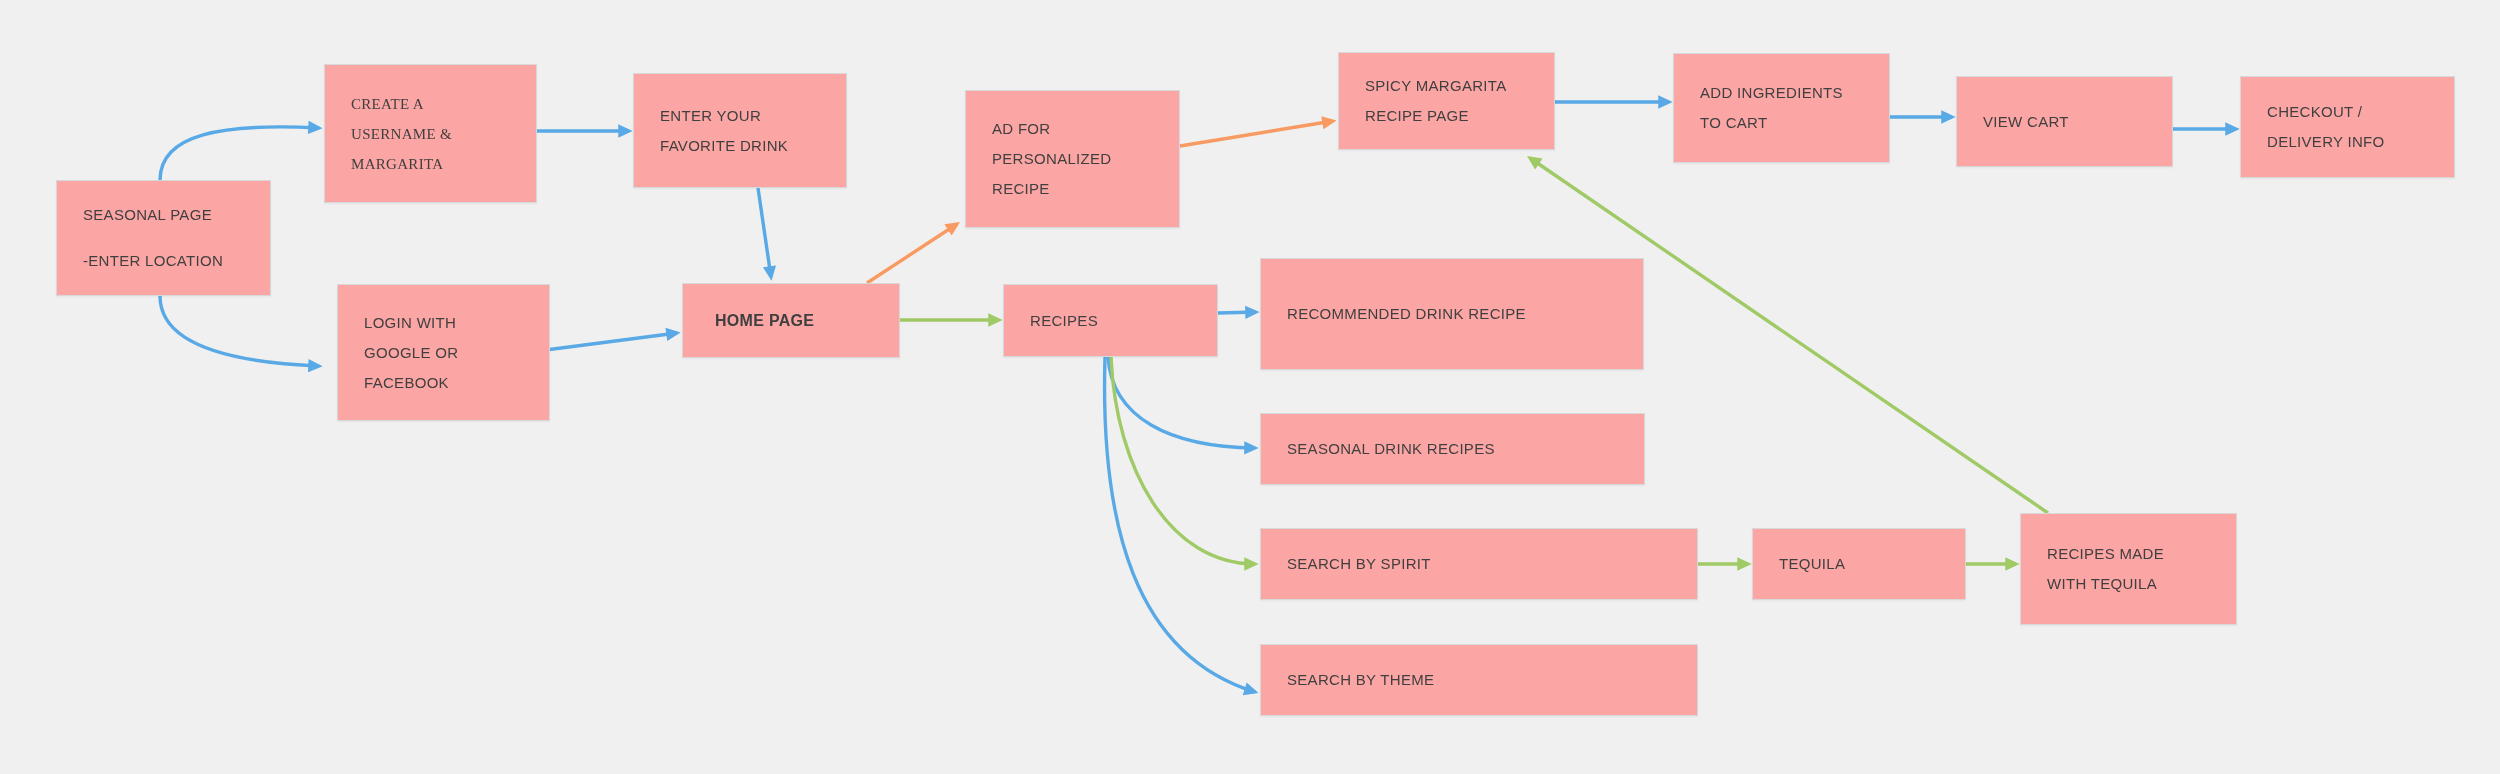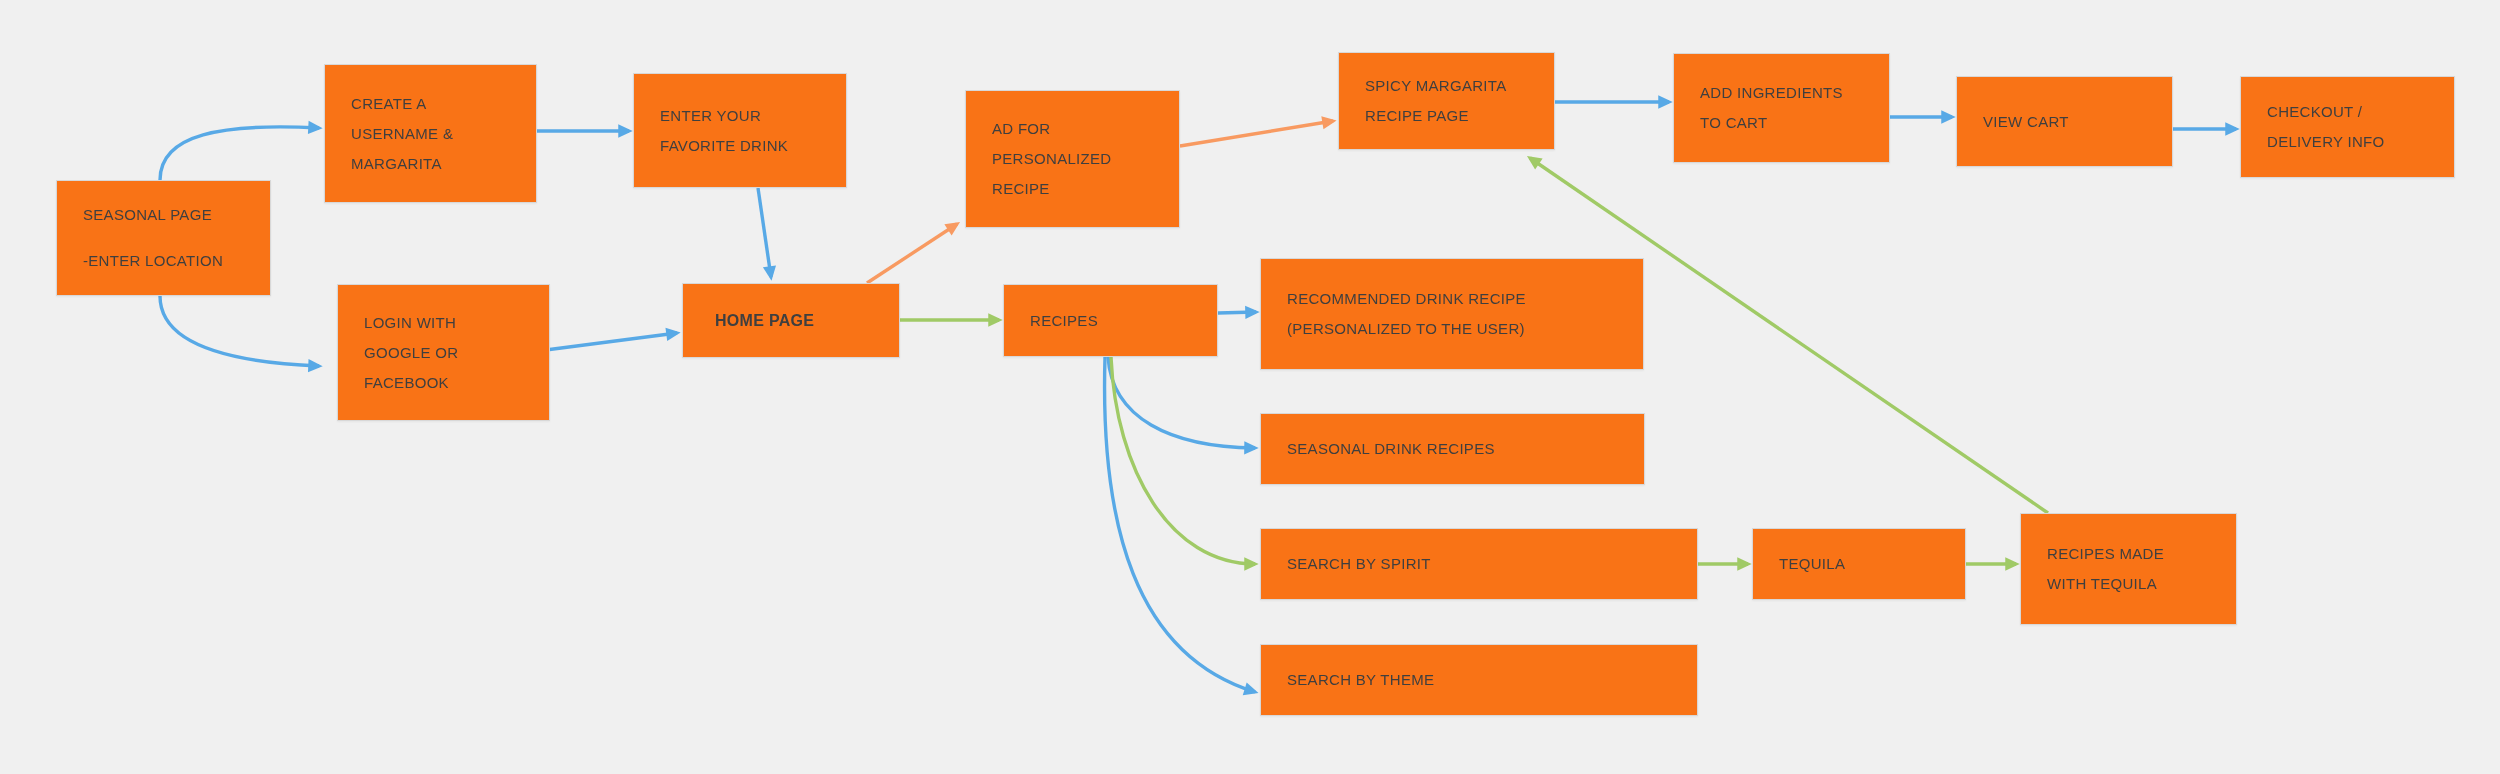--- a/index.html
+++ b/index.html
@@ -2,21 +2,21 @@
 <html><head>
 <meta charset="utf-8">
 <style>
   html,body{margin:0;padding:0;background:#f0f0f0;}
   .stage{
     position:relative;width:2500px;height:774px;background:#f0f0f0;
     font-family:"Liberation Sans",sans-serif;overflow:hidden;
   }
   svg.edges{position:absolute;left:0;top:0;width:2500px;height:774px;}
   .node{
-    position:absolute;background:#f97316;border:1.5px solid #d8d8d8;
+    position:absolute;background:#fca5a5;border:1.5px solid #d8d8d8;
     box-shadow:0 1px 2px rgba(0,0,0,0.05);
     display:flex;flex-direction:column;justify-content:center;
     padding:6px 12px 6px 26px;box-sizing:border-box;
     color:#3f3f3f;font-size:15px;line-height:30px;letter-spacing:0.3px;
   }
   .node.bold{font-weight:700;font-size:16px;}
   .line{display:block;white-space:nowrap;}
   .line.gap{margin-top:16px;}
   path.edge{fill:none;stroke-width:3.4px;}
 </style>
@@ -55,21 +55,21 @@
         <path class="edge" d="M 1698 564 L 1748 564" stroke="#a0ca66" marker-end="url(#arrow-green)"></path>
         <path class="edge" d="M 1966 564 L 2016 564" stroke="#a0ca66" marker-end="url(#arrow-green)"></path>
         <path class="edge" d="M 2048 513 L 1530 158" stroke="#a0ca66" marker-end="url(#arrow-green)"></path>
       </g>
   </svg>
   <div id="nodes-layer">
       <div class="node" style="left: 56px; top: 180px; width: 215px; height: 116px;">
         <span class="line">SEASONAL PAGE</span>
         <span class="line gap">-ENTER LOCATION</span>
       </div>
-      <div class="node" style="left: 324px; top: 64px; width: 213px; height: 139px;">
+      <div class="node" style="left: 324px; top: 64px; width: 213px; height: 139px; font-family: Liberation Serif, serif;">
         <span class="line">CREATE A</span>
         <span class="line">USERNAME &amp;</span>
         <span class="line">MARGARITA</span>
       </div>
       <div class="node" style="left: 633px; top: 73px; width: 214px; height: 115px;">
         <span class="line">ENTER YOUR</span>
         <span class="line">FAVORITE DRINK</span>
       </div>
       <div class="node" style="left: 337px; top: 284px; width: 213px; height: 137px;">
         <span class="line">LOGIN WITH</span>
@@ -97,21 +97,20 @@
       </div>
       <div class="node" style="left: 2240px; top: 76px; width: 215px; height: 102px;">
         <span class="line">CHECKOUT /</span>
         <span class="line">DELIVERY INFO</span>
       </div>
       <div class="node" style="left: 1003px; top: 284px; width: 215px; height: 73px;">
         <span class="line">RECIPES</span>
       </div>
       <div class="node" style="left: 1260px; top: 258px; width: 384px; height: 112px;">
         <span class="line">RECOMMENDED DRINK RECIPE</span>
-        <span class="line">(PERSONALIZED TO THE USER)</span>
       </div>
       <div class="node" style="left: 1260px; top: 413px; width: 385px; height: 72px;">
         <span class="line">SEASONAL DRINK RECIPES</span>
       </div>
       <div class="node" style="left: 1260px; top: 528px; width: 438px; height: 72px;">
         <span class="line">SEARCH BY SPIRIT</span>
       </div>
       <div class="node" style="left: 1752px; top: 528px; width: 214px; height: 72px;">
         <span class="line">TEQUILA</span>
       </div>

